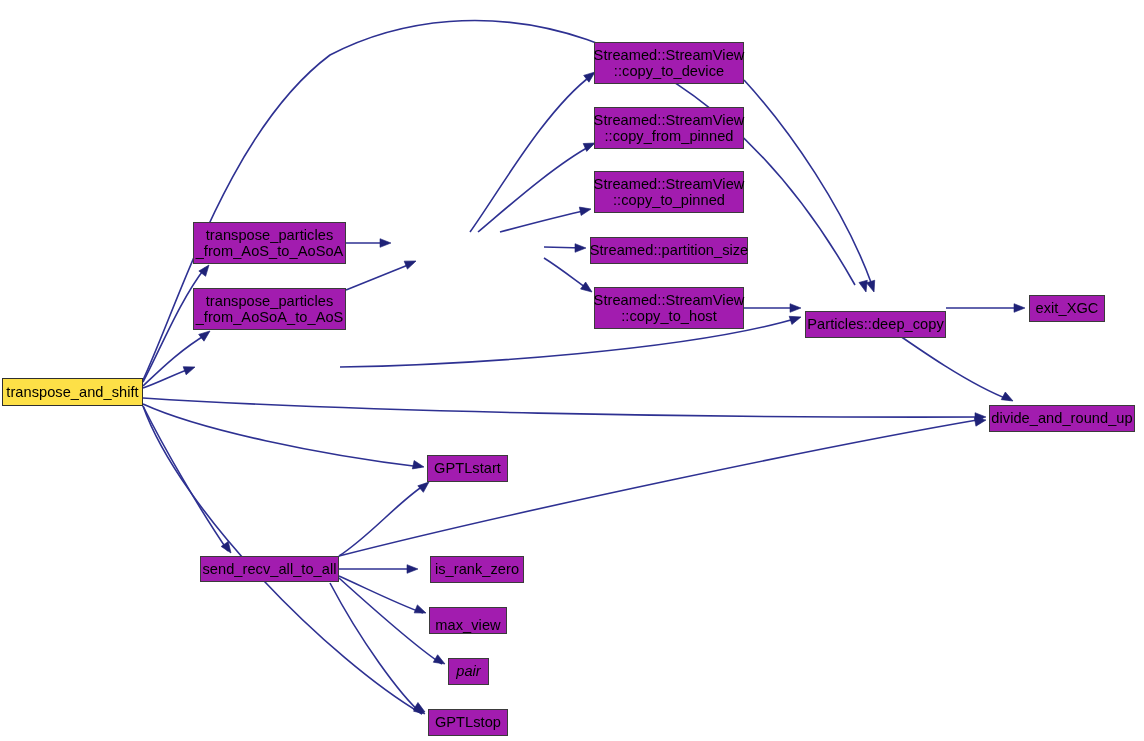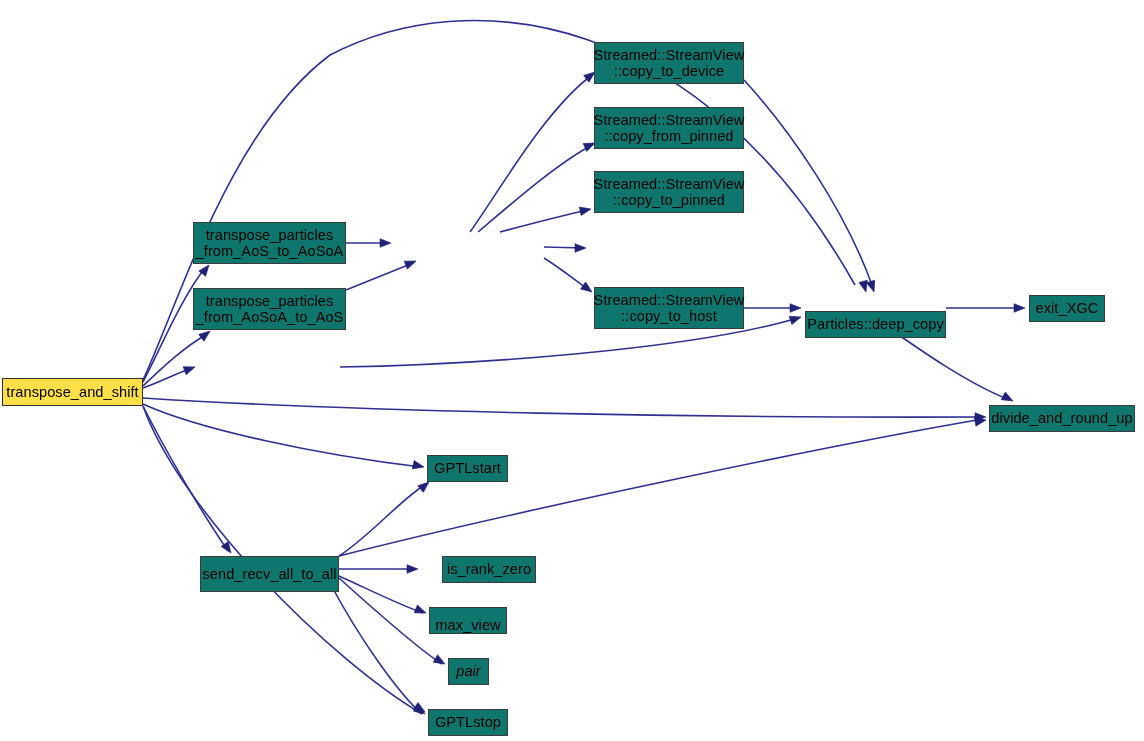--- a/index.html
+++ b/index.html
@@ -33,21 +33,21 @@
   }
   .arrow-head {
     fill: #1f2277;
     stroke: #1f2277;
     stroke-width: 0.6;
   }
   .node {
     position: absolute;
     box-sizing: border-box;
     border: 1.2px solid #3b3b3b;
-    background: #0f766e;
+    background: #a21caf;
     color: #000000;
     display: flex;
     align-items: center;
     justify-content: center;
     text-align: center;
     font-size: 14.6px;
     line-height: 16.4px;
     letter-spacing: 0.05px;
     white-space: pre-line;
     z-index: 2;
@@ -118,29 +118,30 @@
       <polygon points="0,0 -11,-4.3 -11,4.3" class="arrow-head" fill="#1f2277" stroke="#1f2277" transform="translate(801,308) rotate(0)"></polygon>
       <polygon points="0,0 -11,-4.3 -11,4.3" class="arrow-head" fill="#1f2277" stroke="#1f2277" transform="translate(1025,308) rotate(0)"></polygon>
       <polygon points="0,0 -11,-4.3 -11,4.3" class="arrow-head" fill="#1f2277" stroke="#1f2277" transform="translate(1013,401) rotate(28)"></polygon>
     </svg>
 <div class="node highlight" style="left: 2px; top: 378px; width: 141px; height: 28px;"><span class="label">transpose_and_shift</span></div>
     <div class="node" style="left: 193px; top: 222px; width: 153px; height: 42px;"><span class="label">transpose_particles
 _from_AoS_to_AoSoA</span></div>
     <div class="node" style="left: 193px; top: 288px; width: 153px; height: 42px;"><span class="label">transpose_particles
 _from_AoSoA_to_AoS</span></div>
     <div class="node" style="left: 427px; top: 455px; width: 81px; height: 27px;"><span class="label">GPTLstart</span></div>
-    <div class="node" style="left: 200px; top: 556px; width: 139px; height: 36px;"><span class="label">send_recv_all_to_all</span></div>
-    <div class="node" style="left: 442px; top: 556px; width: 94px; height: 27px;"><span class="label">is_rank_zero</span></div>
+    <div class="node" style="left: 200px; top: 556px; width: 139px; height: 26px;"><span class="label">send_recv_all_to_all</span></div>
+    <div class="node" style="left: 430px; top: 556px; width: 94px; height: 27px;"><span class="label">is_rank_zero</span></div>
     <div class="node" style="left: 429px; top: 607px; width: 78px; height: 27px; align-items: flex-end;"><span class="label">max_view</span></div>
     <div class="node" style="left: 448px; top: 658px; width: 41px; height: 27px; font-style: italic;"><span class="label">pair</span></div>
     <div class="node" style="left: 428px; top: 709px; width: 80px; height: 27px;"><span class="label">GPTLstop</span></div>
     <div class="node" style="left: 594px; top: 42px; width: 150px; height: 42px;"><span class="label">Streamed::StreamView
 ::copy_to_device</span></div>
     <div class="node" style="left: 594px; top: 107px; width: 150px; height: 42px;"><span class="label">Streamed::StreamView
 ::copy_from_pinned</span></div>
     <div class="node" style="left: 594px; top: 171px; width: 150px; height: 42px;"><span class="label">Streamed::StreamView
 ::copy_to_pinned</span></div>
+    <div class="node" style="left: 590px; top: 237px; width: 158px; height: 27px;"><span class="label">Streamed::partition_size</span></div>
     <div class="node" style="left: 594px; top: 287px; width: 150px; height: 42px;"><span class="label">Streamed::StreamView
 ::copy_to_host</span></div>
     <div class="node" style="left: 805px; top: 295px; width: 141px; height: 27px; margin-top: 16px;"><span class="label">Particles::deep_copy</span></div>
     <div class="node" style="left: 1029px; top: 295px; width: 76px; height: 27px;"><span class="label">exit_XGC</span></div>
     <div class="node" style="left: 989px; top: 405px; width: 146px; height: 27px;"><span class="label">divide_and_round_up</span></div>
   </div>
 
 </body></html>

